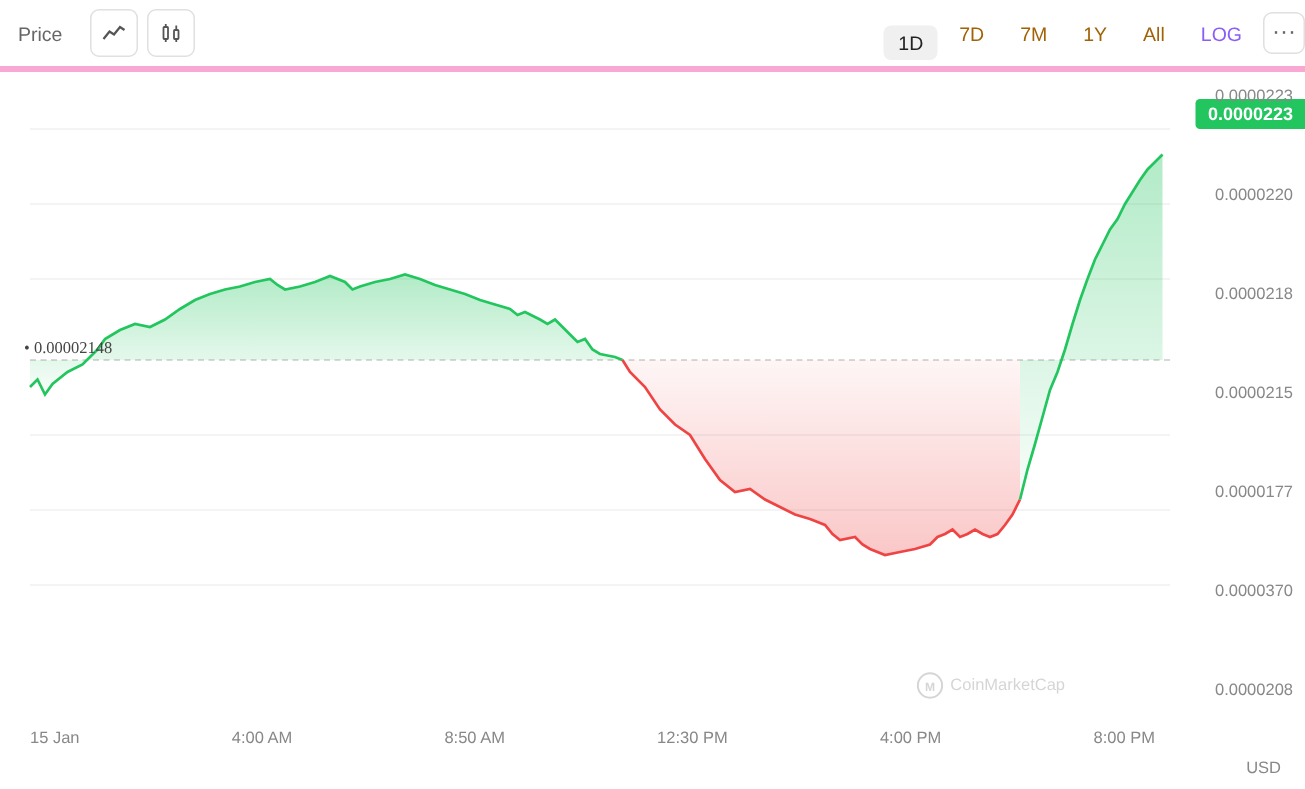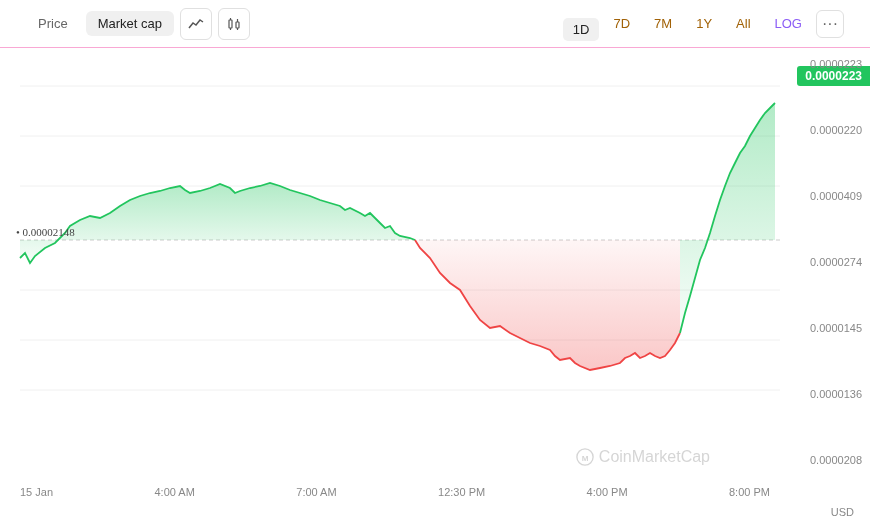--- a/index.html
+++ b/index.html
@@ -8,22 +8,22 @@
       height: 526px;
       background: #fff;
       font-family: -apple-system, BlinkMacSystemFont, 'Segoe UI', sans-serif;
       overflow: hidden;
     }
 
     .toolbar {
       display: flex;
       align-items: center;
       justify-content: space-between;
-      padding: 10px 26px;
-      border-bottom: 1px solid #f9a8d4;
+      padding: 10px 0;
+      border-bottom: 4px solid #f9a8d4;
       height: 48px;
     }
 
     .toolbar-left {
       display: flex;
       align-items: center;
       gap: 6px;
     }
 
     .tab-btn {
@@ -180,32 +180,31 @@
     .watermark {
       position: absolute;
       bottom: 60px;
       right: 160px;
       display: flex;
       align-items: center;
       gap: 5px;
       opacity: 0.35;
     }
     .watermark-text {
-      font-size: 16px;
+      font-size: 11px;
       color: #888;
       font-weight: 500;
     }
   </style>
 </head>
 <body>
 
 <div class="toolbar">
   <div class="toolbar-left">
     <button class="tab-btn">Price</button>
-    <button class="tab-btn active">Market cap</button>
     <button class="icon-btn">
       <svg width="16" height="16" viewBox="0 0 16 16" fill="none">
         <polyline points="1,12 5,7 8,9 12,4 15,6" stroke="#555" stroke-width="1.5" fill="none"></polyline>
       </svg>
     </button>
     <button class="icon-btn">
       <svg width="16" height="16" viewBox="0 0 16 16" fill="none">
         <rect x="3" y="4" width="3" height="8" rx="0.5" stroke="#555" stroke-width="1.2" fill="none"></rect>
         <line x1="4.5" y1="2" x2="4.5" y2="4" stroke="#555" stroke-width="1.2"></line>
         <line x1="4.5" y1="12" x2="4.5" y2="14" stroke="#555" stroke-width="1.2"></line>
@@ -334,31 +333,31 @@
   <div class="start-label">
     <span style="font-size:11px;color:#444;">•</span>
     <span style="font-size:11px;color:#444;">0.00002148</span>
   </div>
 
   <div class="price-label">0.0000223</div>
 
   <div class="y-axis">
     <span class="y-tick">0.0000223</span>
     <span class="y-tick">0.0000220</span>
-    <span class="y-tick">0.0000409</span>
-    <span class="y-tick">0.0000274</span>
-    <span class="y-tick">0.0000145</span>
-    <span class="y-tick">0.0000136</span>
+    <span class="y-tick">0.0000218</span>
+    <span class="y-tick">0.0000215</span>
+    <span class="y-tick">0.0000177</span>
+    <span class="y-tick">0.0000370</span>
     <span class="y-tick">0.0000208</span>
   </div>
 
   <div class="x-axis">
     <span class="x-tick">15 Jan</span>
     <span class="x-tick">4:00 AM</span>
-    <span class="x-tick">7:00 AM</span>
+    <span class="x-tick">8:50 AM</span>
     <span class="x-tick">12:30 PM</span>
     <span class="x-tick">4:00 PM</span>
     <span class="x-tick">8:00 PM</span>
   </div>
 
   <div class="watermark">
     <svg width="18" height="18" viewBox="0 0 20 20">
       <circle cx="10" cy="10" r="9" stroke="#888" stroke-width="1.5" fill="none"></circle>
       <text x="10" y="14" text-anchor="middle" font-size="9" fill="#888" font-weight="bold">M</text>
     </svg>

